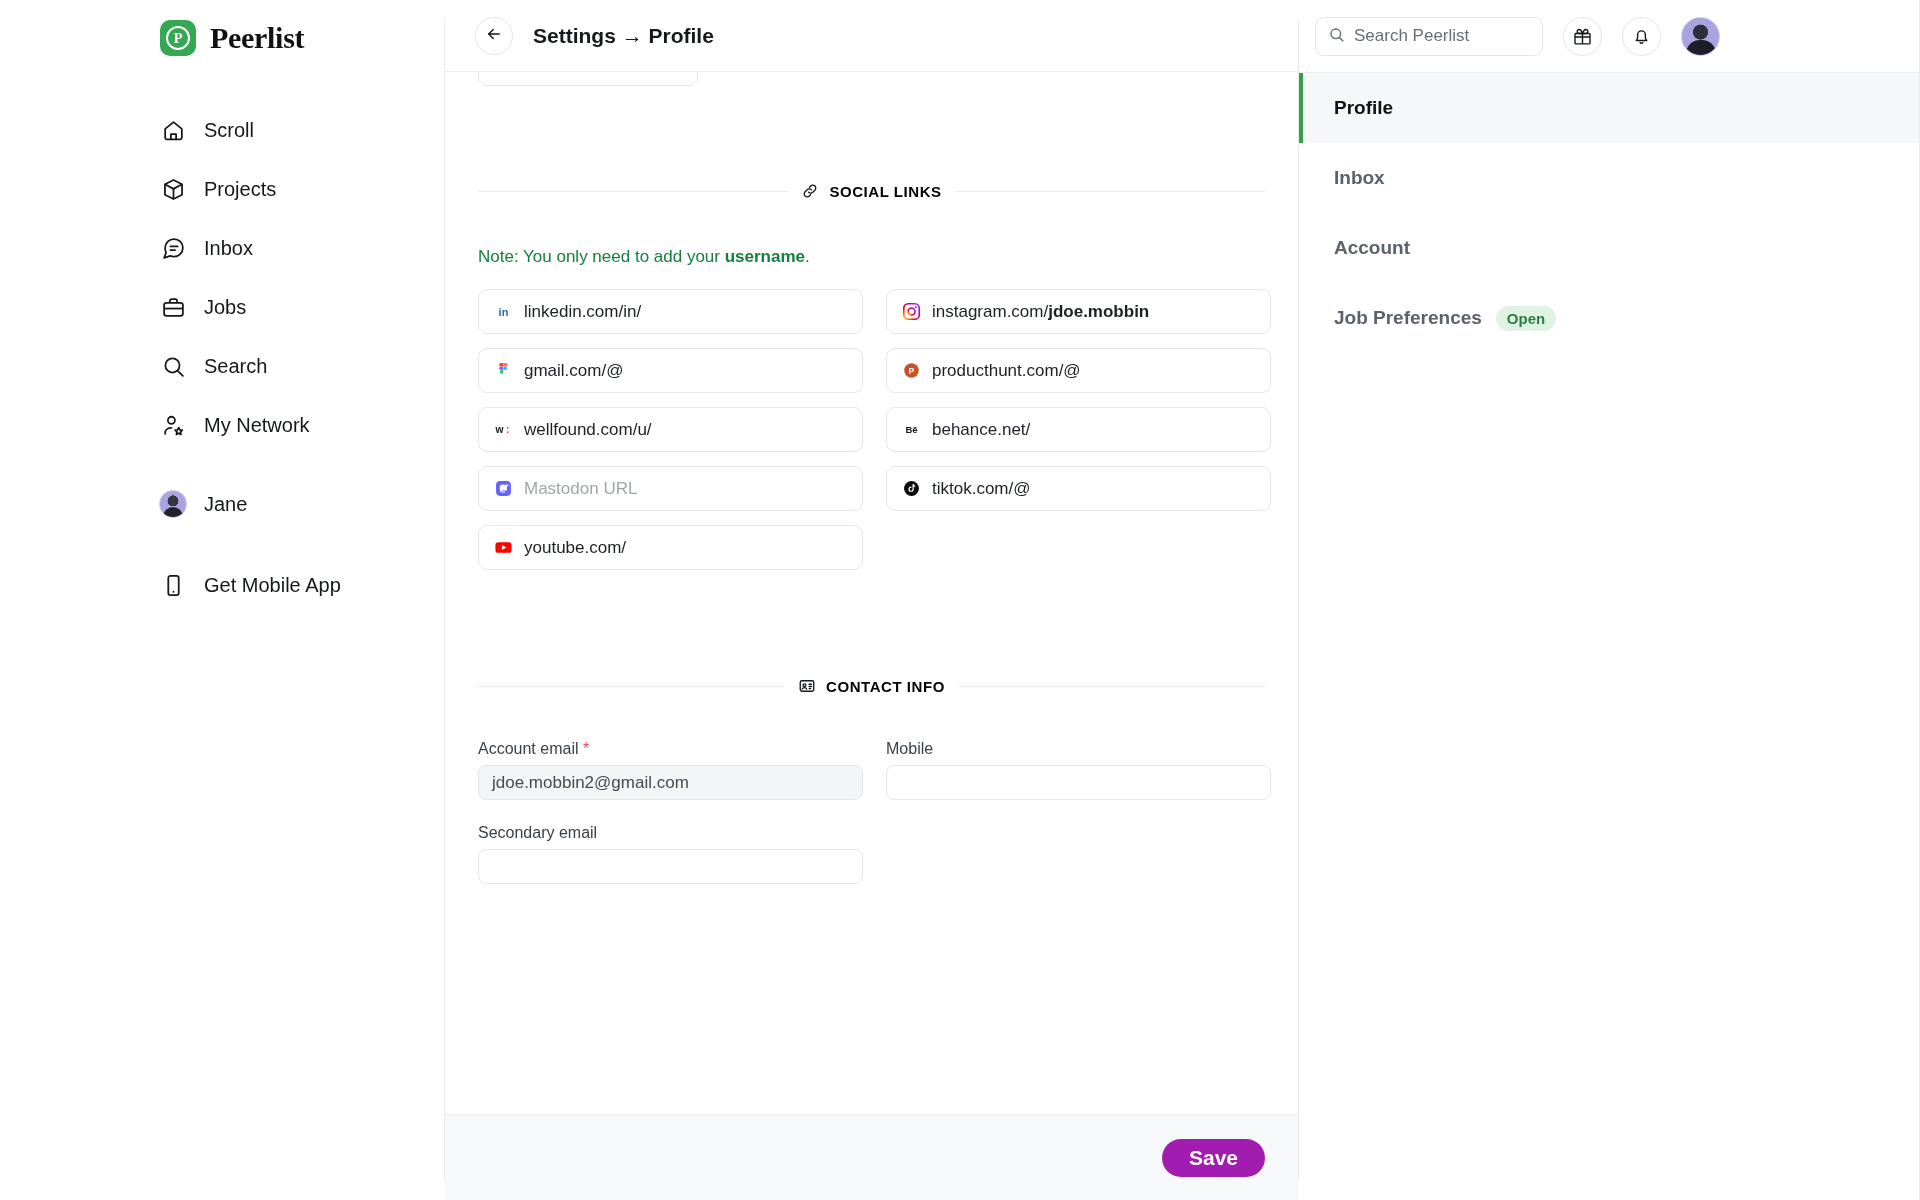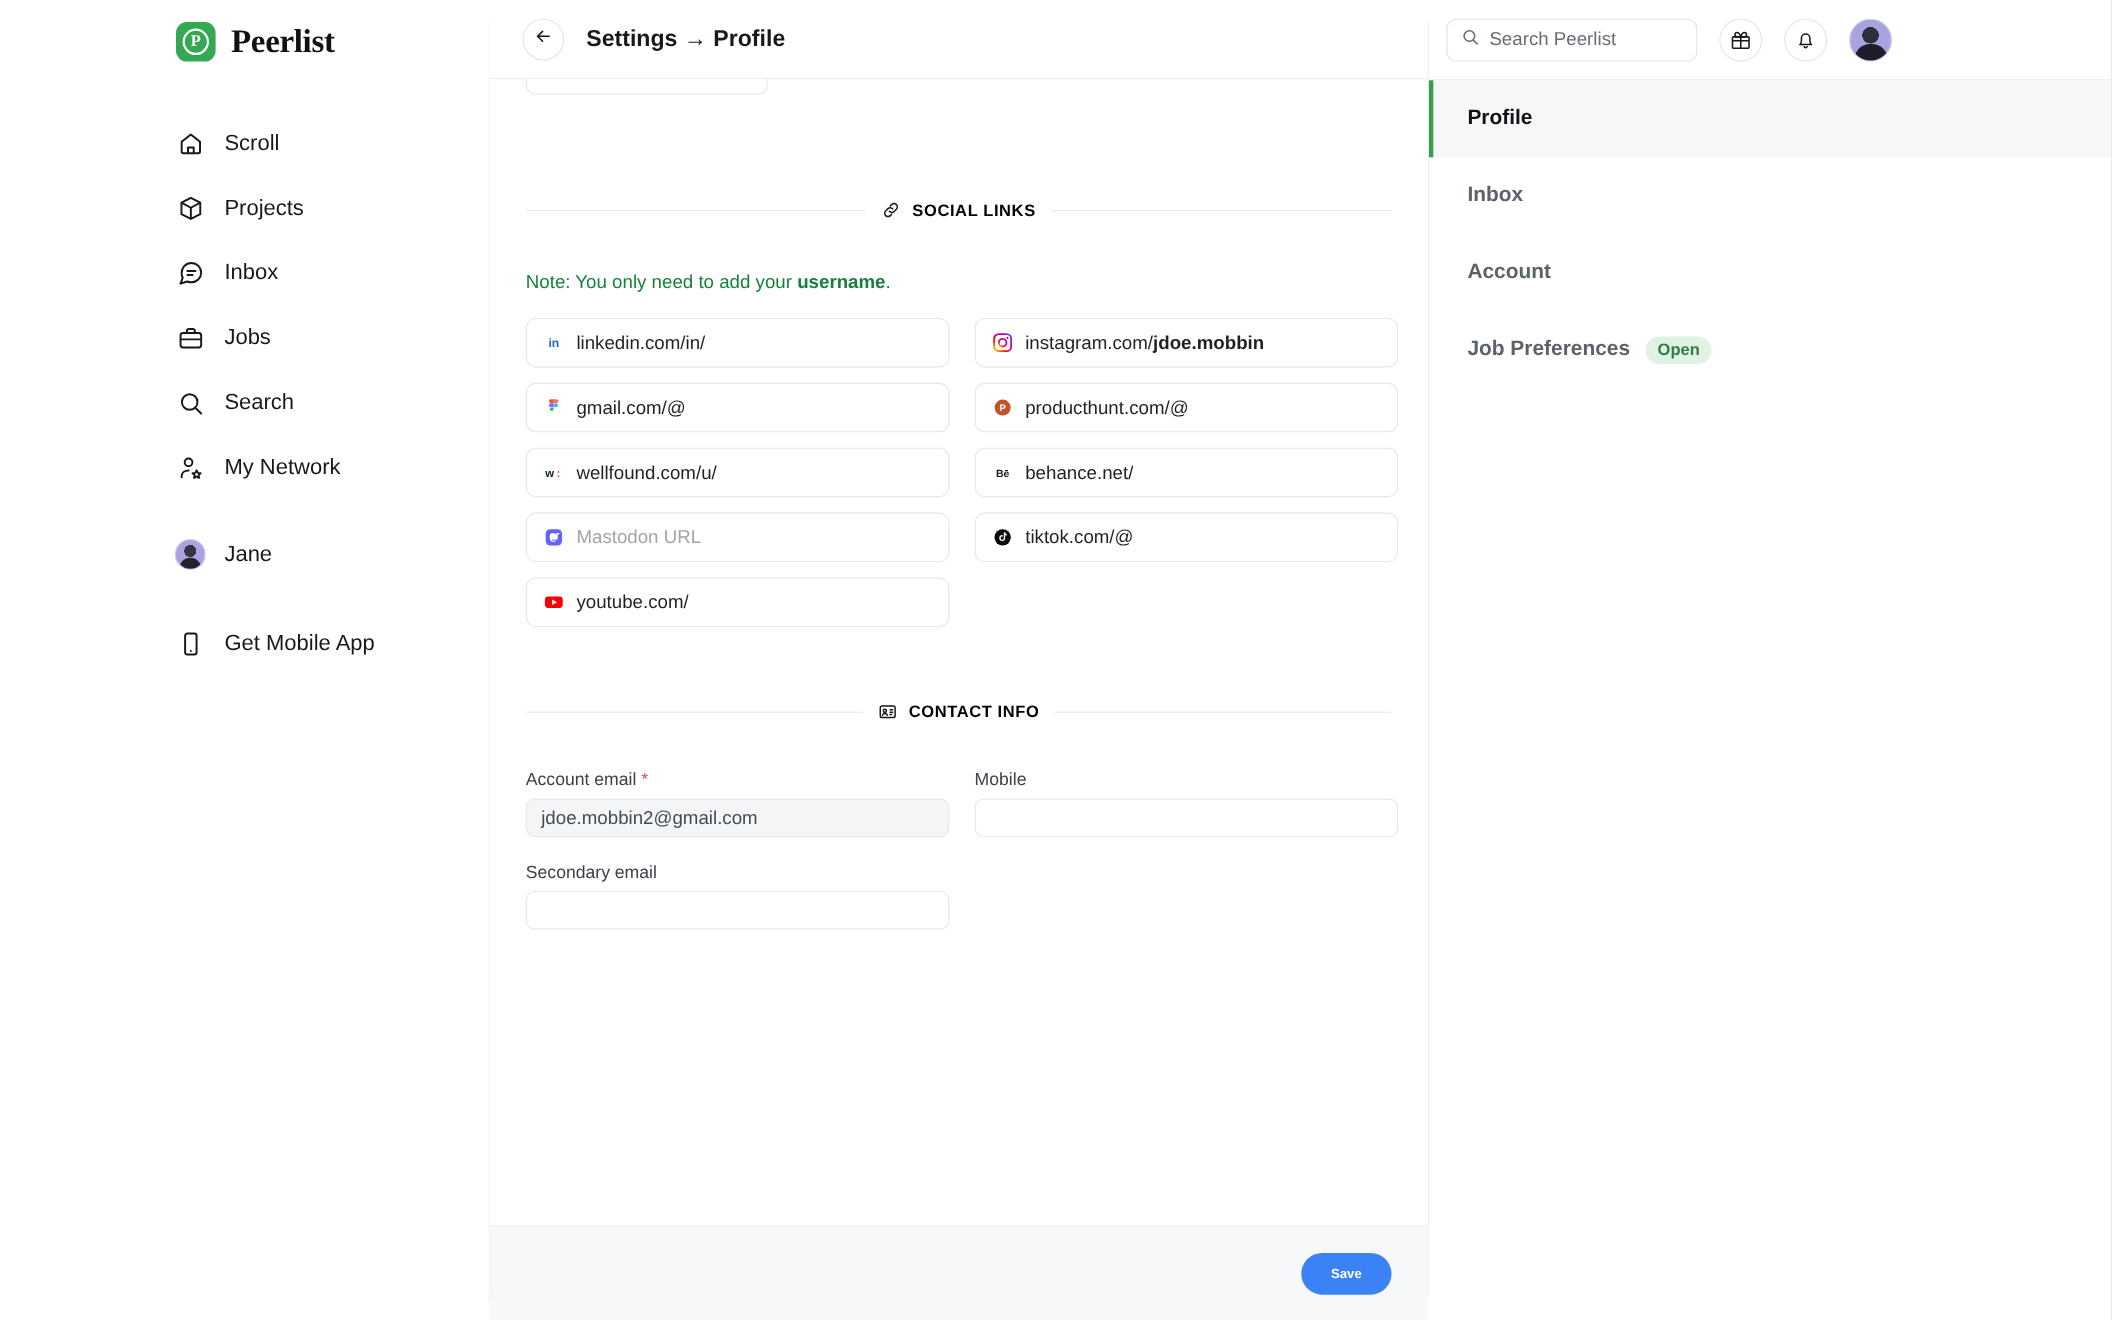--- a/index.html
+++ b/index.html
@@ -71,33 +71,33 @@
     display:flex; align-items:center; gap:11px; padding: 0 14px; cursor:text;
   }
   .field .fico { width:20px;height:20px;flex:0 0 20px;display:flex;align-items:center;justify-content:center; }
   .field .fico svg { width:19px; height:19px; display:block; }
   .field .txt { font-size:17px; color:#1d2125; white-space:nowrap; overflow:hidden; }
   .field .txt b { font-weight:700; }
   .field .txt.ph { color:#a0a5ab; }
 
   .badge-txt { font-weight:700; font-size:16px; letter-spacing:-.4px; }
 
-  .contact-wrap { margin-top: 68px; }
+  .contact-wrap { margin-top: 107px; }
   .contact-grid { margin-top: 45px; display:grid; grid-template-columns: 385px 385px; column-gap:23px; row-gap: 4px; }
   .flabel { font-size:16px; color:#3b4148; margin-bottom: 7px; display:block; }
   .flabel .req { color:#e5484d; }
   .tinput { height:35px; border:1px solid #e4e6e9; border-radius:8px; background:#fff; padding: 0 13px;
             font-size:17px; color:#1d2125; display:flex; align-items:center; font-family:"Liberation Sans", sans-serif; }
   .tinput.disabled { background:#f4f5f7; color:#454b52; }
   .cell { margin-bottom: 20px; }
 
   .center-foot { flex:0 0 86px; height:86px; border-top:1px solid #eceef0; background:#f7f8f9;
                  display:flex; align-items:center; justify-content:flex-end; padding-right: 33px; }
-  .save-btn { background:#3b82f6; color:#fff; border:none; border-radius:999px; height:38px; padding: 0 27px;
-              font-size:12px; font-weight:700; cursor:pointer; font-family:"Liberation Sans", sans-serif; }
+  .save-btn { background:#a21caf; color:#fff; border:none; border-radius:999px; height:38px; padding: 0 27px;
+              font-size:21px; font-weight:700; cursor:pointer; font-family:"Liberation Sans", sans-serif; }
 
   
   .right { flex:1 1 auto; background:#fff; position:relative; }
   .right-head { height:72px; display:flex; align-items:center; justify-content:flex-start; gap:20px; padding-left: 16px; }
   .search-box { width:228px; height:39px; border:1px solid #e2e4e7; border-radius:9px; display:flex; align-items:center; gap:9px; padding: 0 12px; background:#fff; }
   .search-box svg { width:17px; height:17px; flex:0 0 17px; }
   .search-box .sp { font-size:17px; color:#676d75; }
   .circ-btn { width:39px;height:39px;border-radius:50%;border:1px solid #e2e4e7;display:flex;align-items:center;justify-content:center;background:#fff;cursor:pointer;}
   .circ-btn svg{width:21px;height:21px;display:block;}
   .avatar-top {

